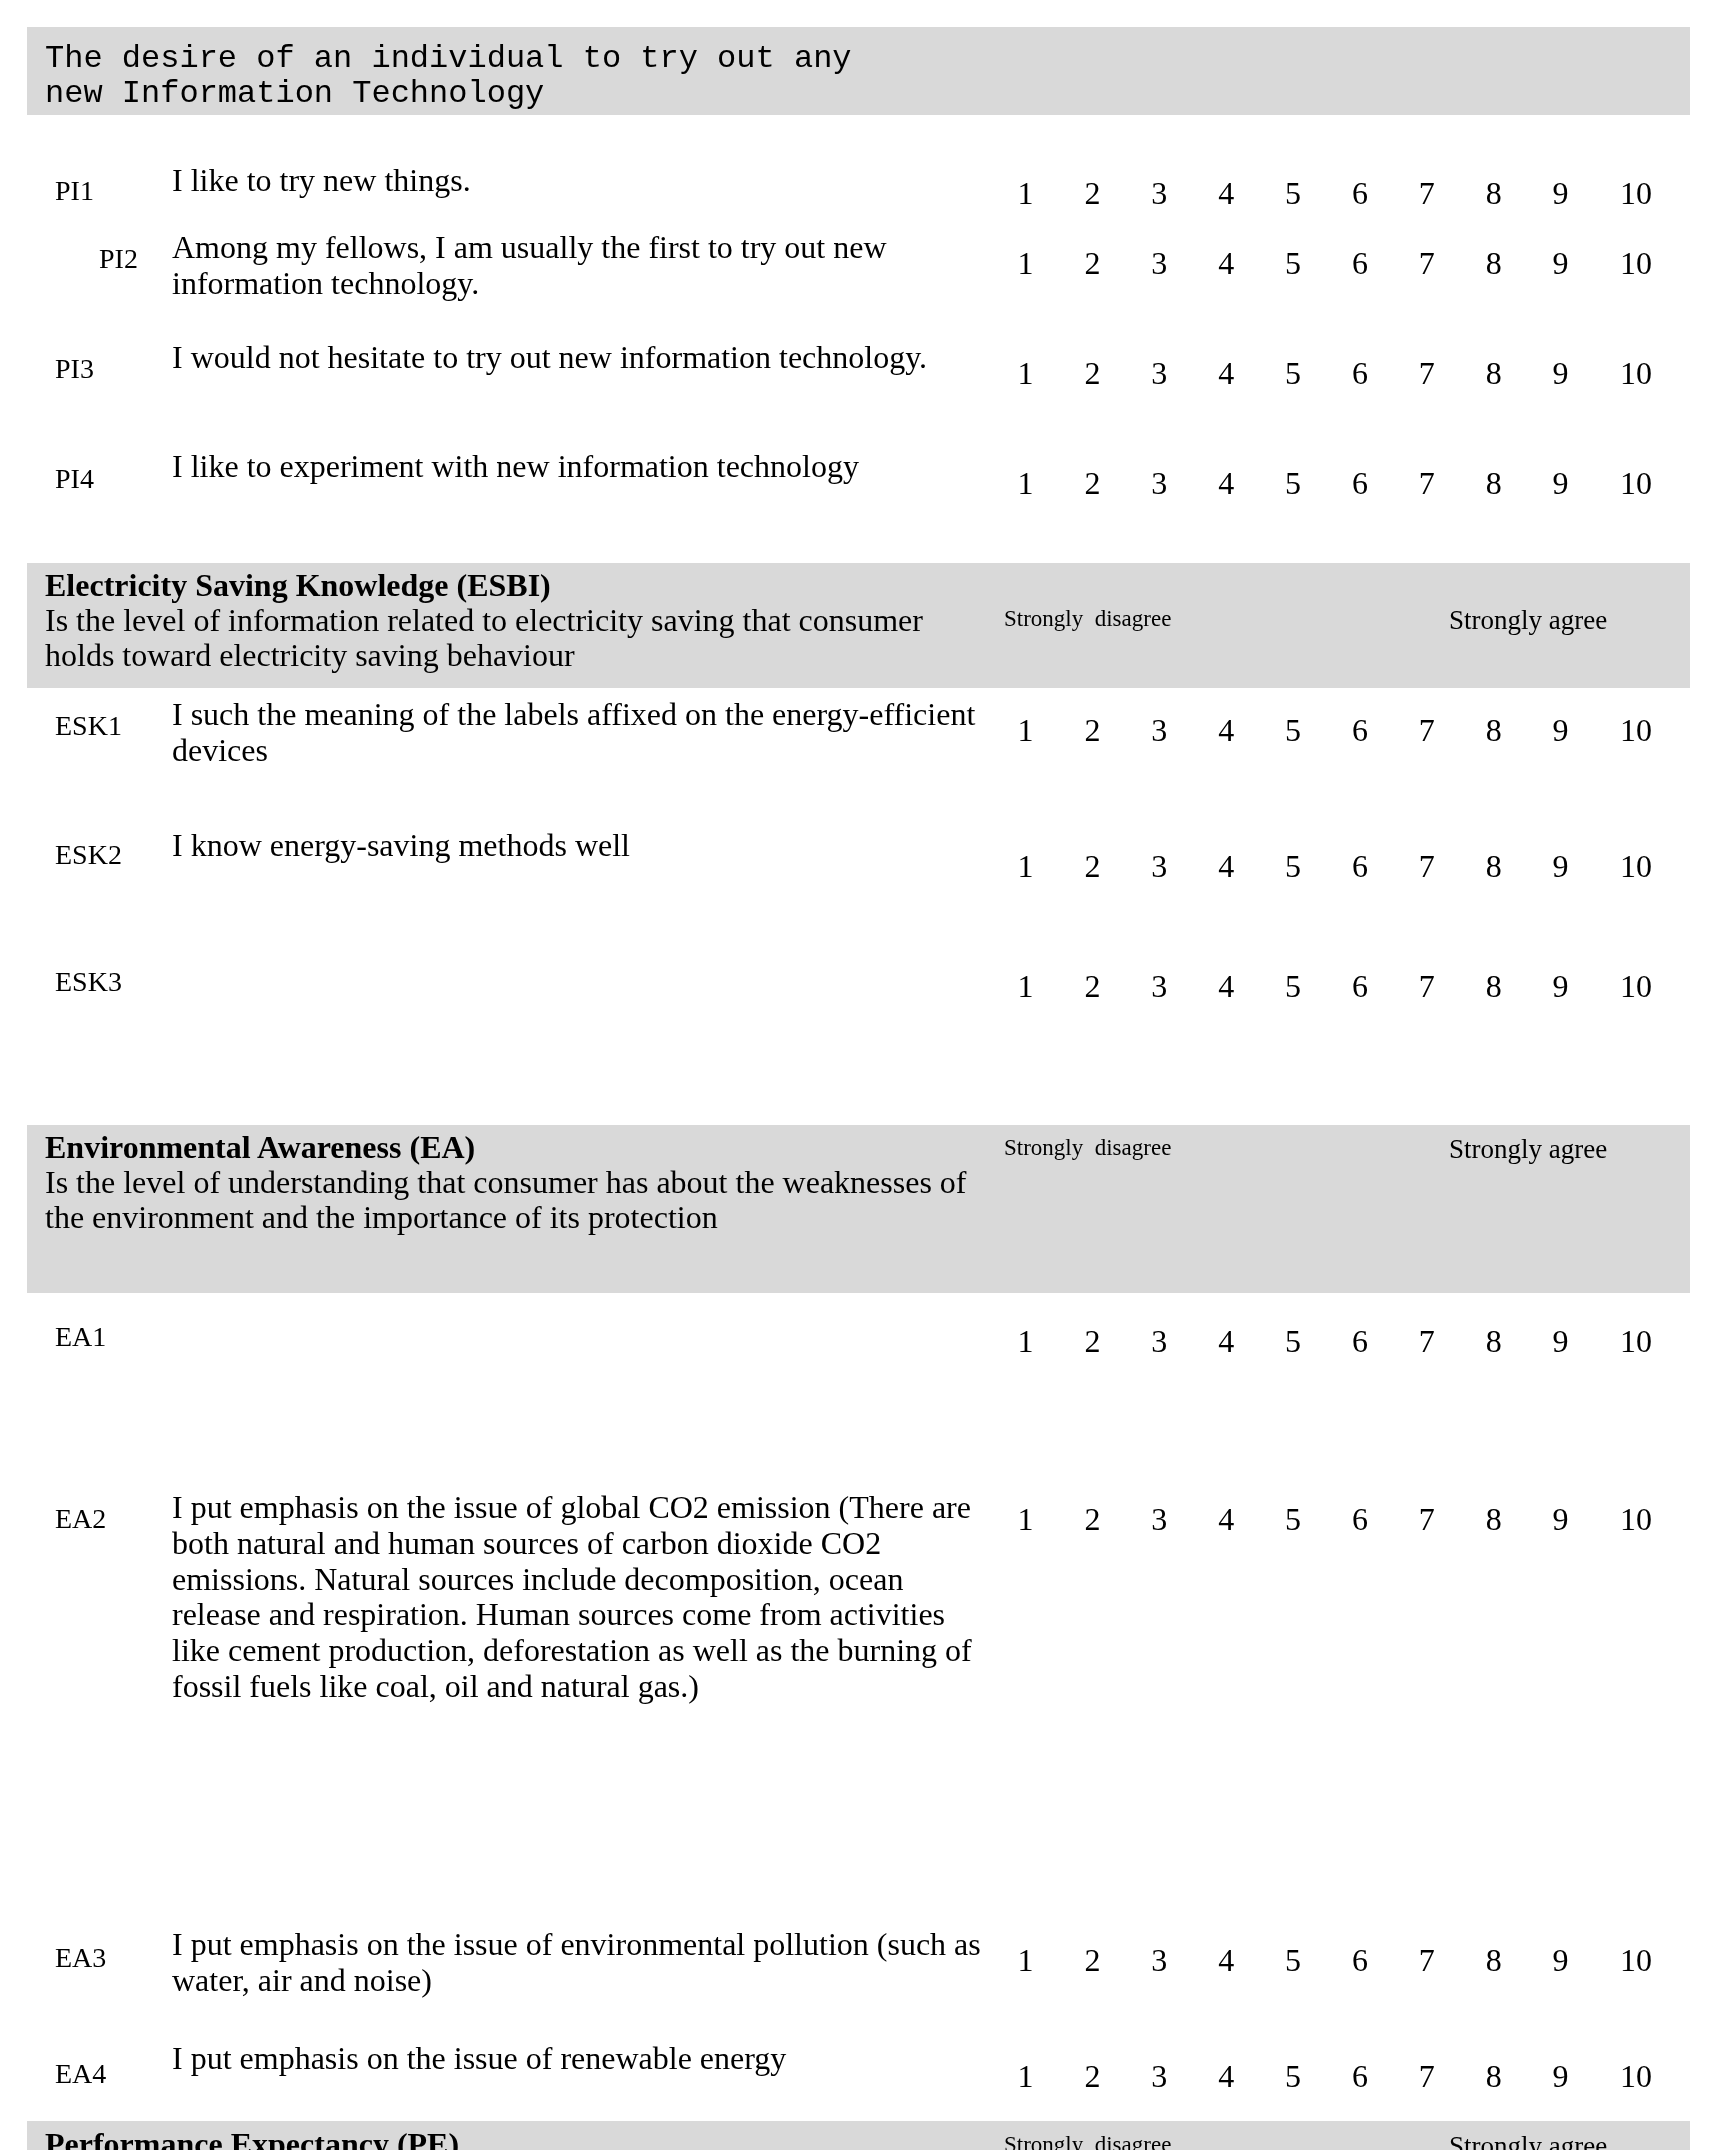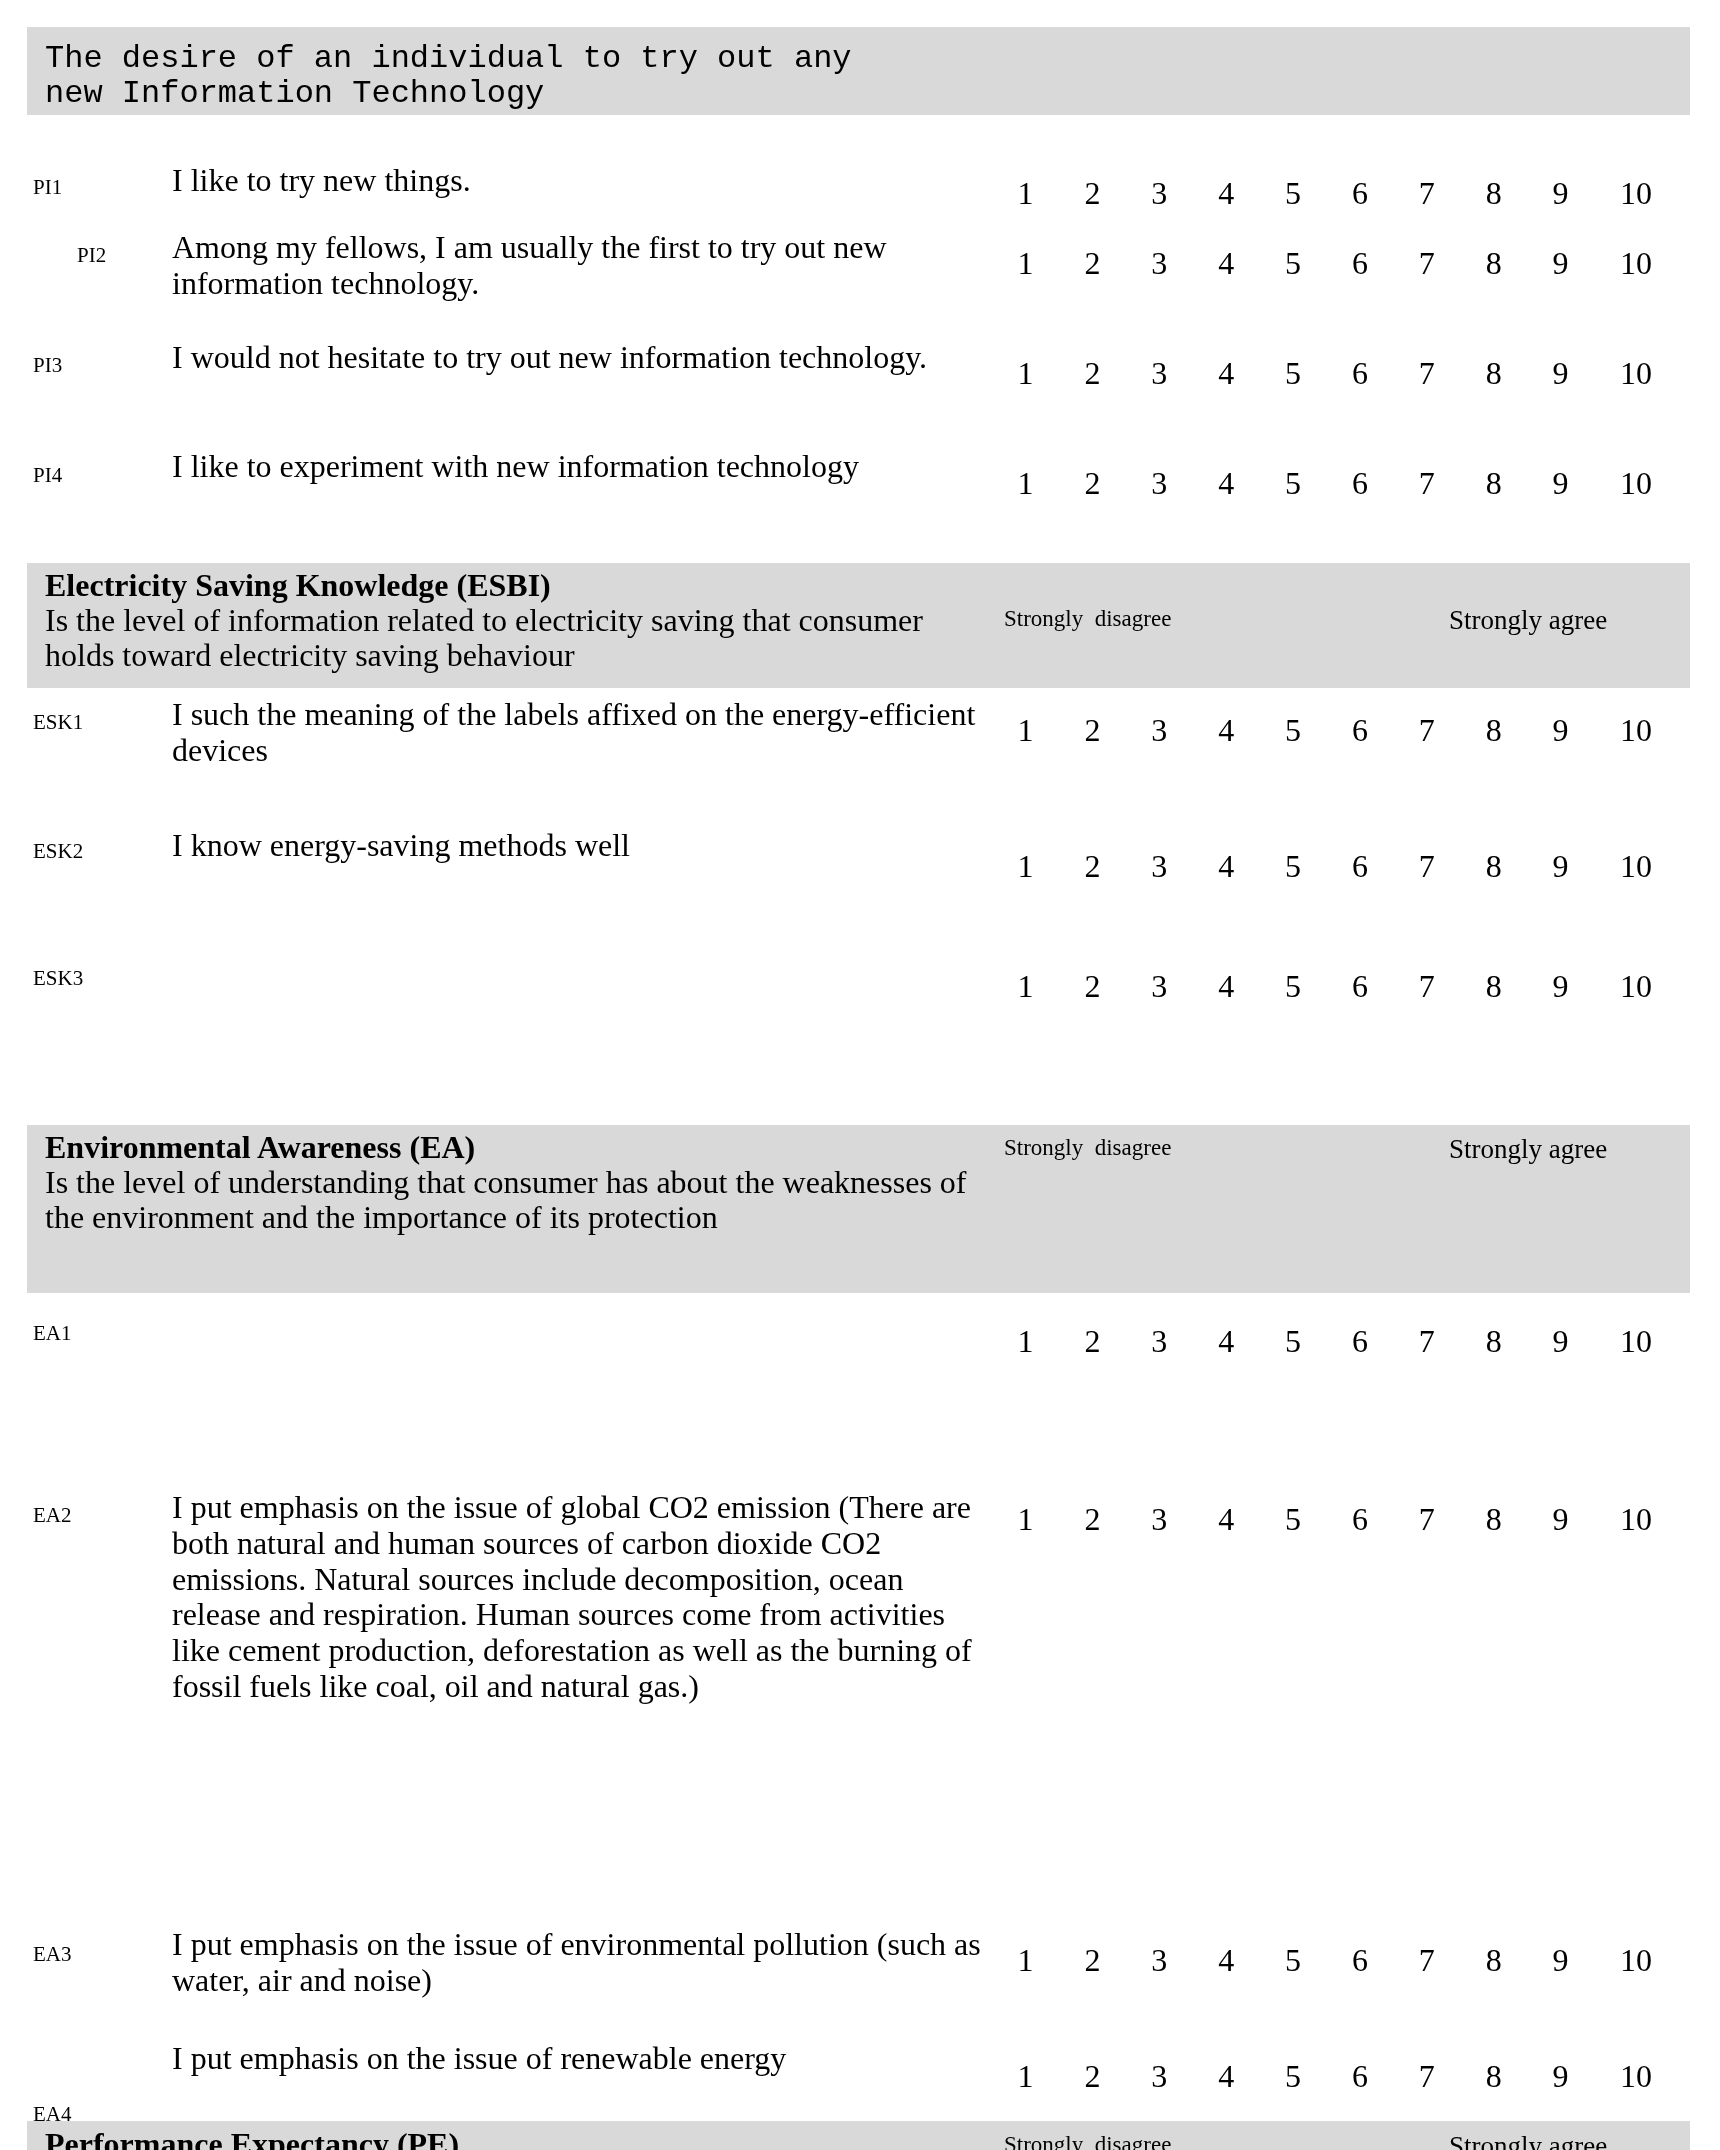--- a/index.html
+++ b/index.html
@@ -55,23 +55,23 @@
     position: absolute;
     left: 1449px;
     font-size: 27px;
     line-height: 1;
     white-space: pre;
   }
 
   
   .code {
     position: absolute;
-    left: 33px;
+    left: 55px;
     width: 125px;
-    font-size: 21px;
+    font-size: 28px;
     line-height: 1;
   }
   .stem {
     position: absolute;
     left: 172px;
     width: 817px;
     font-size: 32px;
     line-height: 1.12;
   }
   .scale {
@@ -261,21 +261,21 @@
     <span class="pt">3</span>
     <span class="pt">4</span>
     <span class="pt">5</span>
     <span class="pt">6</span>
     <span class="pt">7</span>
     <span class="pt">8</span>
     <span class="pt">9</span>
     <span class="pt last">10</span>
   </div>
 
-  <div class="code" style="top:2060px;margin-top:44px;">EA4</div>
+  <div class="code" style="top:2060px;">EA4</div>
   <div class="stem" style="top:2041px;">I put emphasis on the issue of renewable energy</div>
   <div class="scale" style="top:2060px;">
     <span class="pt">1</span>
     <span class="pt">2</span>
     <span class="pt">3</span>
     <span class="pt">4</span>
     <span class="pt">5</span>
     <span class="pt">6</span>
     <span class="pt">7</span>
     <span class="pt">8</span>

